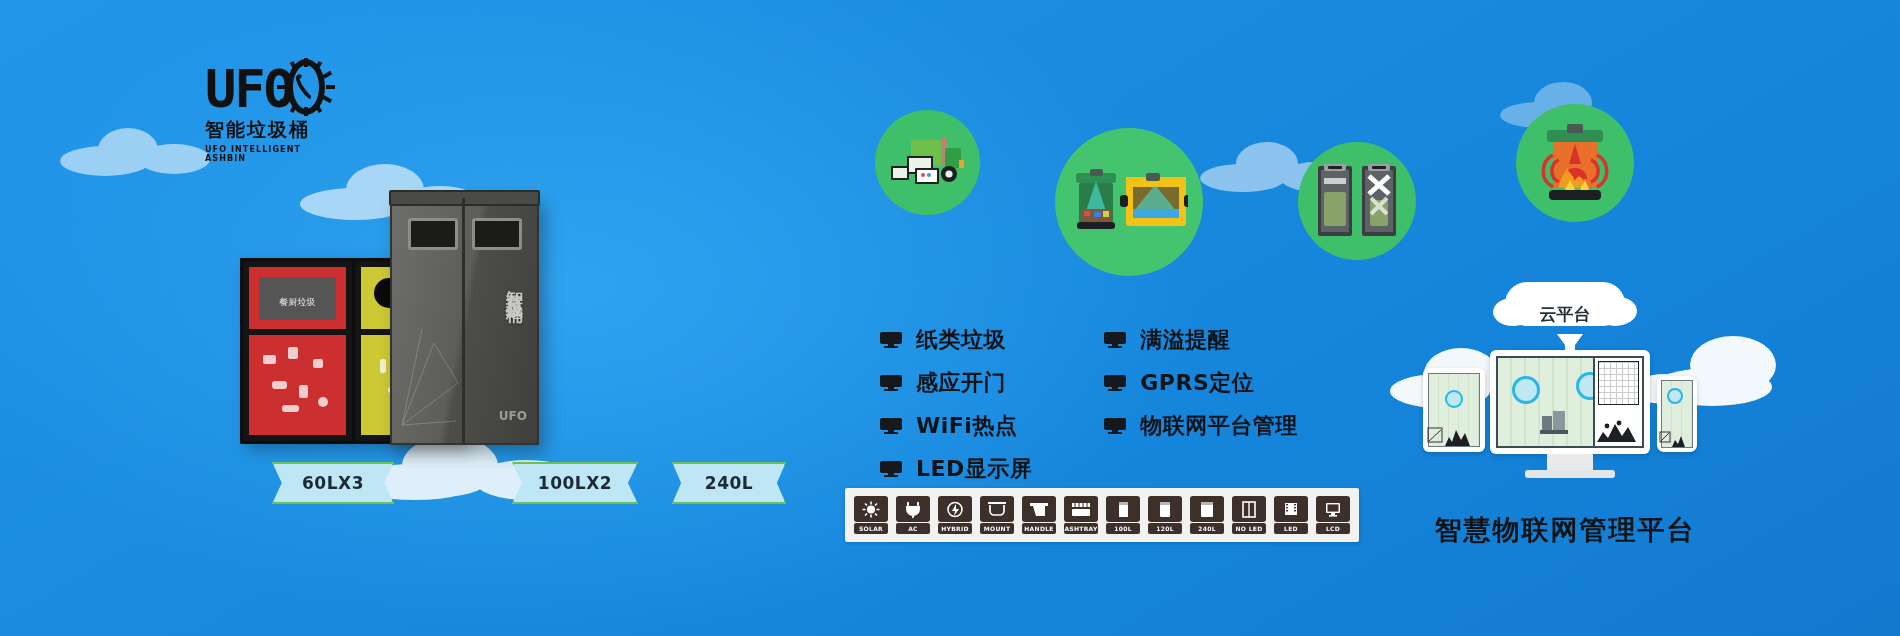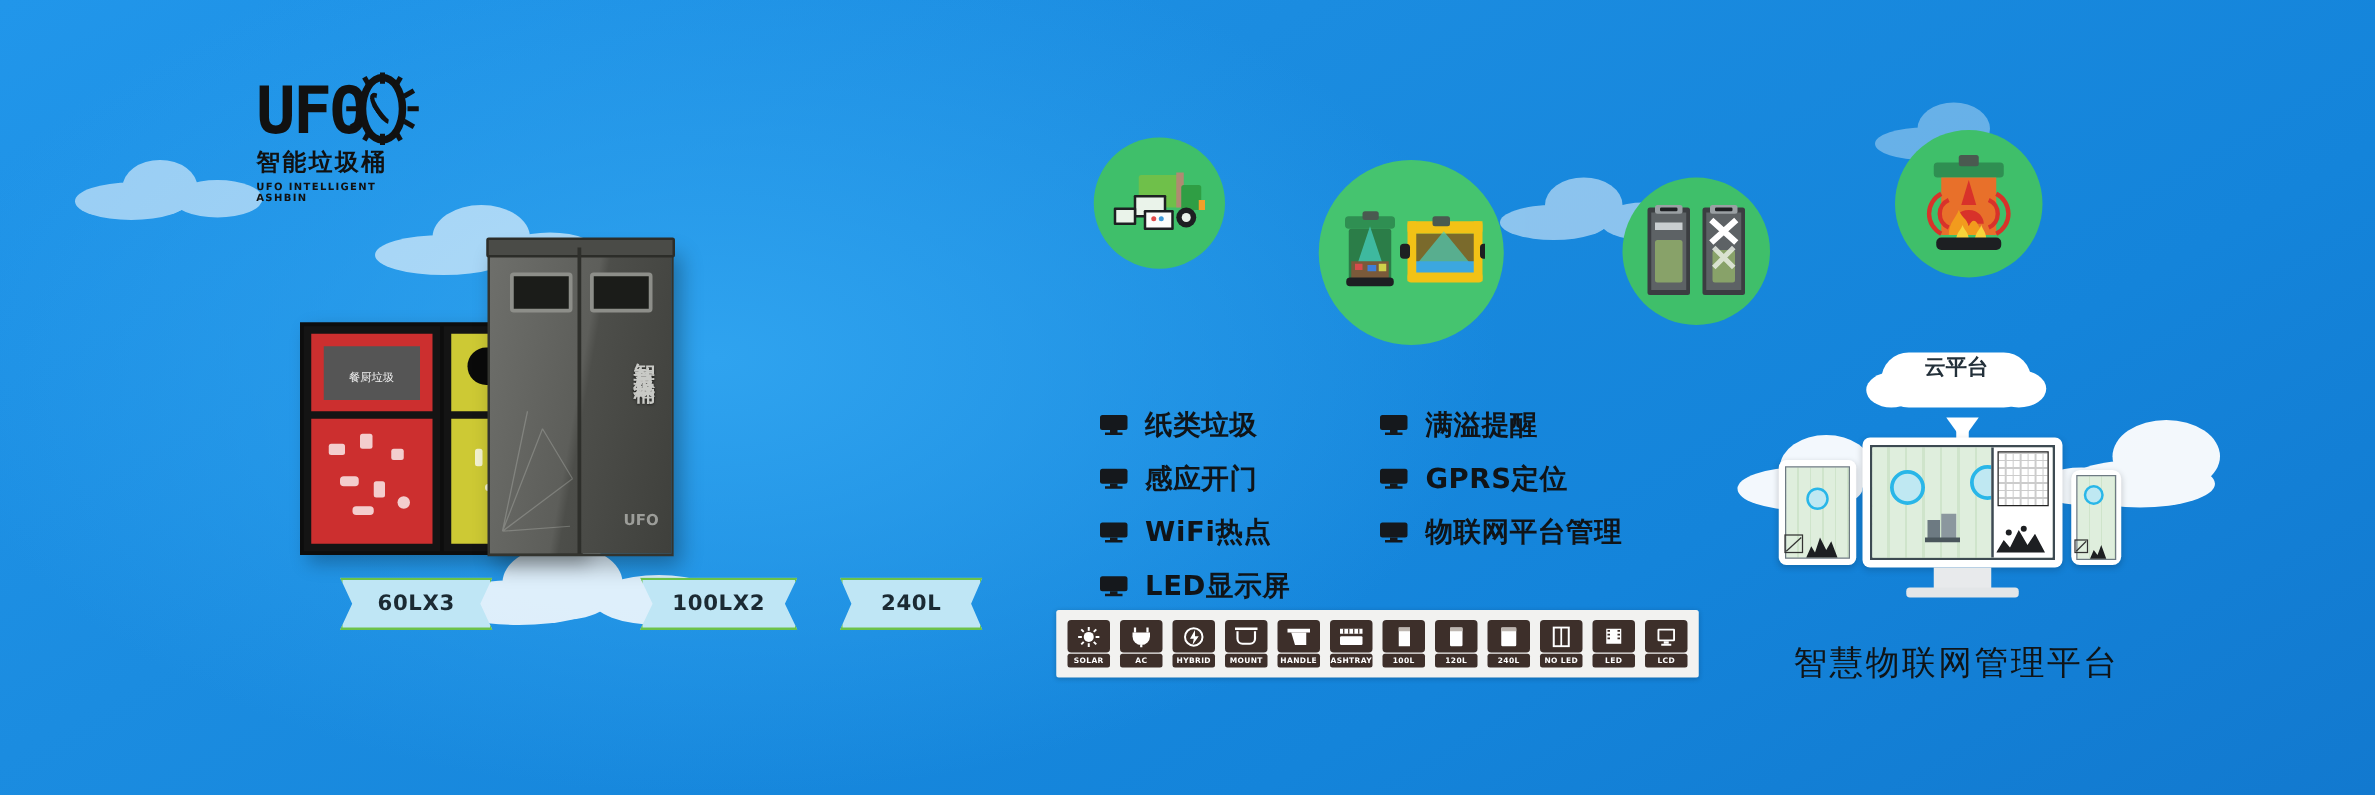--- a/index.html
+++ b/index.html
@@ -108,21 +108,21 @@
   .sicon .box{width:34px;height:26px;background:#3d2f2a;border-radius:3px;position:relative;
               display:flex;align-items:center;justify-content:center;overflow:hidden;}
   .sicon .cap{width:34px;height:11px;background:#3d2f2a;border-radius:2px;margin-top:1px;
               color:#fff;font-size:6px;font-weight:bold;letter-spacing:.3px;
               display:flex;align-items:center;justify-content:center;}
   .glyph{width:20px;height:17px;position:relative;}
 
   
   .platform{position:absolute;left:1425px;top:300px;width:280px;height:200px;}
   .cloudbox{position:absolute;left:80px;top:-18px;width:120px;height:44px;background:#fff;
-            border-radius:22px;display:flex;align-items:flex-start;justify-content:center;
+            border-radius:22px;display:flex;align-items:flex-end;justify-content:center;
             color:#23303a;font-size:17px;font-weight:bold;}
   .cloudbox:before{content:"";position:absolute;left:-12px;bottom:0;width:40px;height:28px;background:#fff;border-radius:50%;}
   .cloudbox:after{content:"";position:absolute;right:-12px;bottom:0;width:44px;height:30px;background:#fff;border-radius:50%;}
   .arrowdown{position:absolute;left:132px;top:34px;width:0;height:0;border-left:13px solid transparent;
              border-right:13px solid transparent;border-top:18px solid #fff;}
   .arrowdown:before{content:"";position:absolute;left:-5px;top:-16px;width:10px;height:16px;background:#fff;}
   .monitor{position:absolute;left:65px;top:50px;width:160px;height:104px;background:#fff;
            border-radius:6px;padding:6px;box-sizing:border-box;box-shadow:0 2px 6px rgba(0,0,0,.18);}
   .mscreen{width:100%;height:100%;background:#e8f1e2;border:2px solid #3d4a52;box-sizing:border-box;
            display:flex;}
@@ -136,21 +136,21 @@
   .mstand{position:absolute;left:122px;top:154px;width:46px;height:18px;background:#e8eaec;}
   .mbase{position:absolute;left:100px;top:170px;width:90px;height:8px;background:#e3e6e8;border-radius:3px;}
   .tablet{position:absolute;left:-2px;top:68px;width:62px;height:84px;background:#fff;border-radius:6px;
           box-shadow:0 2px 5px rgba(0,0,0,.18);padding:5px;box-sizing:border-box;}
   .phone{position:absolute;left:232px;top:76px;width:40px;height:76px;background:#fff;border-radius:7px;
          box-shadow:0 2px 5px rgba(0,0,0,.18);padding:4px;box-sizing:border-box;}
   .tscreen,.pscreen{width:100%;height:100%;background:
         repeating-linear-gradient(90deg,#dfeedd 0 9px,#cfe4cb 9px 10px),
         repeating-linear-gradient(0deg,#dfeedd 0 9px,#cfe4cb 9px 10px);border:1px solid #6d7a82;box-sizing:border-box;}
   .plat-title{position:absolute;left:1400px;top:512px;width:330px;text-align:center;
-              color:#0f1417;font-size:27px;font-weight:normal;letter-spacing:2px;}
+              color:#0f1417;font-size:27px;font-weight:bold;letter-spacing:2px;}
   .pin{position:absolute;width:22px;height:22px;border-radius:50%;background:#bfe8f2;
        border:3px solid #29b6e8;}
 </style>
 </head>
 <body>
 
 <div class="banner">
 
   <div class="cloudgrp" style="left:60px;top:120px;width:160px;height:60px;opacity:.55;">
     <i style="left:0;top:26px;width:90px;height:30px;"></i>

